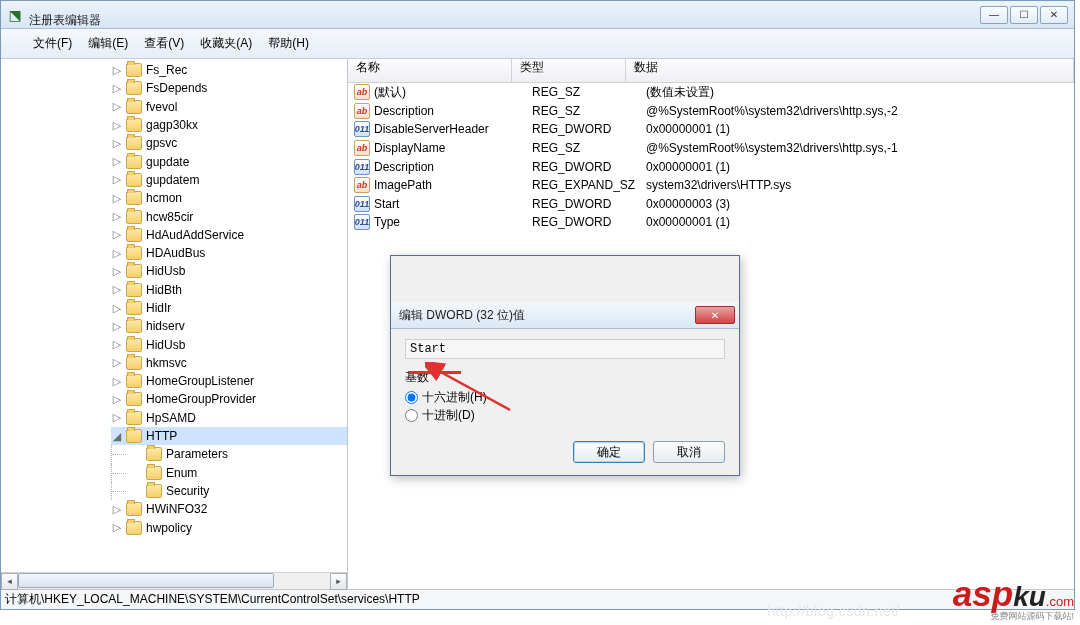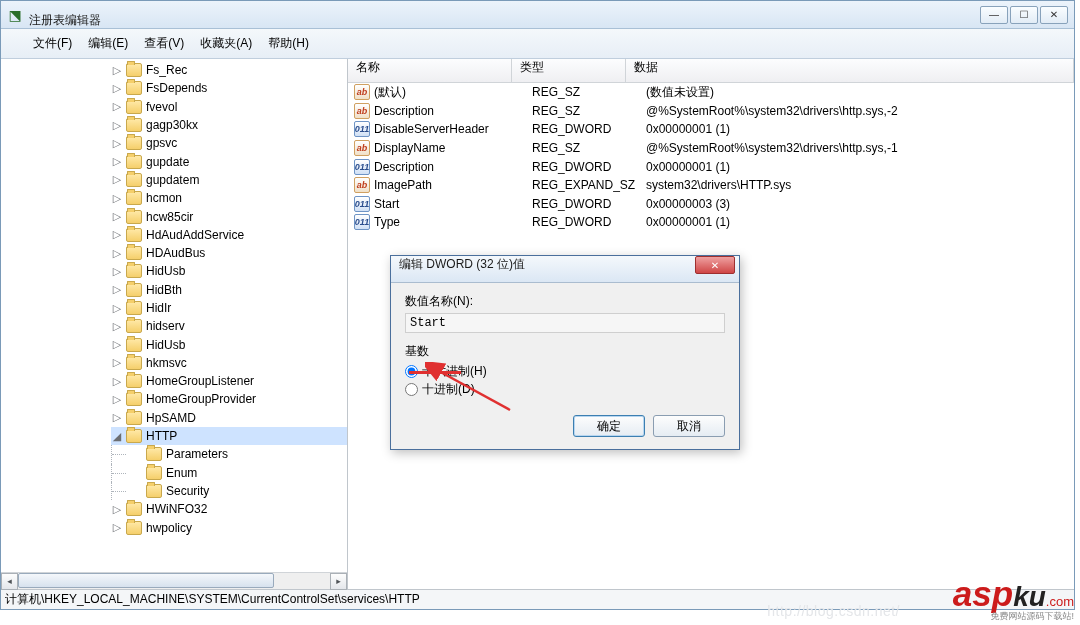--- a/index.html
+++ b/index.html
@@ -51,21 +51,21 @@
 .val-icon.sz { background: linear-gradient(#fff,#f0e0c8); border: 1px solid #d0a060; color: #c04020; }
 .val-icon.dw { background: linear-gradient(#fff,#d0e0f5); border: 1px solid #6e94c5; color: #2a4d8d; }
 .lr-name { width: 158px; }
 .lr-type { width: 114px; }
 .lr-data { flex: 1; white-space: nowrap; overflow: hidden; text-overflow: ellipsis; }
 
 .statusbar { height: 20px; border-top: 1px solid #c0c6cc; display: flex; align-items: center; padding-left: 4px; background: #f4f6f8; }
 
 
 .dialog { position: absolute; left: 390px; top: 255px; width: 350px; border: 1px solid #4a6f9c; background: #f0f0f0; box-shadow: 2px 3px 10px rgba(0,0,0,0.25); }
-.dlg-title { height: 27px; background: linear-gradient(#f4f8fc, #dbe7f4); display: flex; border-bottom: 1px solid #aabccf; }
+.dlg-title { height: 27px; background: linear-gradient(#f4f8fc, #dbe7f4); display: flex; align-items: center; border-bottom: 1px solid #aabccf; margin-top: 46px; }
 .dlg-title-text { flex: 1; padding-left: 8px; color: #1a1a1a; }
 .dlg-close { width: 40px; height: 18px; margin-right: 4px; background: linear-gradient(#efa0a0,#cf4646); border: 1px solid #9e2f2f; border-radius: 2px; color: #fff; display: flex; align-items: center; justify-content: center; cursor: pointer; font-size: 10px; }
 .dlg-body { padding: 10px 14px 12px 14px; }
 .dlg-label { margin-bottom: 3px; }
 .dlg-ro { border: 1px solid #cfcfcf; background: #f6f6f6; padding: 2px 4px; margin-bottom: 10px; font-family: "Courier New", monospace; }
 .dlg-row { display: flex; gap: 16px; }
 .dlg-col { flex: 1; }
 .dlg-input { width: 155px; border: 1px solid #7a9ab8; padding: 2px 4px; font-family: "Courier New", monospace; background: #fff; }
 .underline-red { position: absolute; width: 52px; height: 3px; background: #e03030; left: 409px; top: 371px; }
 .radio-row { display: flex; align-items: center; margin: 1px 0; }
@@ -318,21 +318,20 @@
     <span>计算机\HKEY_LOCAL_MACHINE\SYSTEM\CurrentControlSet\services\HTTP</span>
   </div>
 </div>
 
 <div class="dialog">
   <div class="dlg-title">
     <span class="dlg-title-text">编辑 DWORD (32 位)值</span>
     <div class="dlg-close">✕</div>
   </div>
   <div class="dlg-body">
-    <div class="dlg-label">数值名称(N):</div>
     <div class="dlg-ro">Start</div>
     <div class="dlg-row">
       <div class="dlg-col">
         <div class="dlg-label">基数</div>
         <label class="radio-row">
             <input type="radio" name="base" checked="" style="">
             <span>十六进制(H)</span>
           </label>
         <label class="radio-row">
             <input type="radio" name="base" style="">

